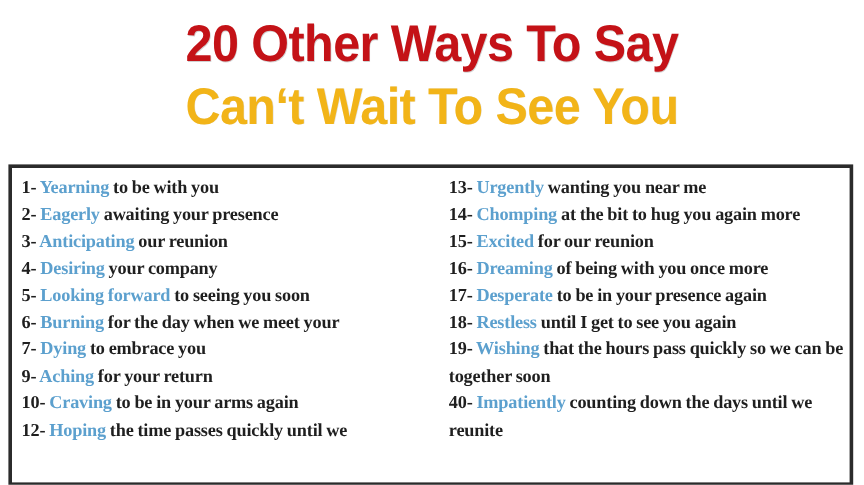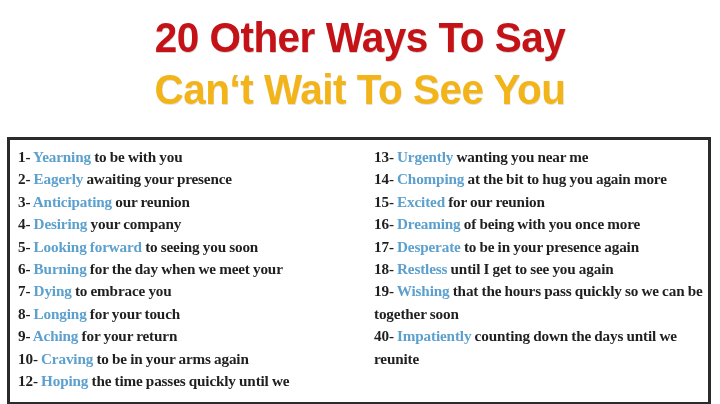--- a/index.html
+++ b/index.html
@@ -141,21 +141,20 @@
     <div class="columns">
 
       <div class="col col-left" id="col-left">
           <p class="entry"><span class="num">1-</span><span class="kw"> Yearning</span><span class="rest"> to be with you</span></p>
           <p class="entry"><span class="num">2-</span><span class="kw"> Eagerly</span><span class="rest"> awaiting your presence</span></p>
           <p class="entry"><span class="num">3-</span><span class="kw"> Anticipating</span><span class="rest"> our reunion</span></p>
           <p class="entry"><span class="num">4-</span><span class="kw"> Desiring</span><span class="rest"> your company</span></p>
           <p class="entry"><span class="num">5-</span><span class="kw"> Looking forward</span><span class="rest"> to seeing you soon</span></p>
           <p class="entry"><span class="num">6-</span><span class="kw"> Burning</span><span class="rest"> for the day when we meet your</span></p>
           <p class="entry"><span class="num">7-</span><span class="kw"> Dying</span><span class="rest"> to embrace you</span></p>
-          <p class="entry"><span class="num">8-</span><span class="kw"> Longing</span><span class="rest"> for your touch</span></p>
           <p class="entry"><span class="num">9-</span><span class="kw"> Aching</span><span class="rest"> for your return</span></p>
           <p class="entry"><span class="num">10-</span><span class="kw"> Craving</span><span class="rest"> to be in your arms again</span></p>
           <p class="entry"><span class="num">12-</span><span class="kw"> Hoping</span><span class="rest"> the time passes quickly until we</span></p>
         </div>
 
       <div class="col col-right" id="col-right">
           <p class="entry"><span class="num">13-</span><span class="kw"> Urgently</span><span class="rest"> wanting you near me</span></p>
           <p class="entry"><span class="num">14-</span><span class="kw"> Chomping</span><span class="rest"> at the bit to hug you again more</span></p>
           <p class="entry"><span class="num">15-</span><span class="kw"> Excited</span><span class="rest"> for our reunion</span></p>
           <p class="entry"><span class="num">16-</span><span class="kw"> Dreaming</span><span class="rest"> of being with you once more</span></p>

